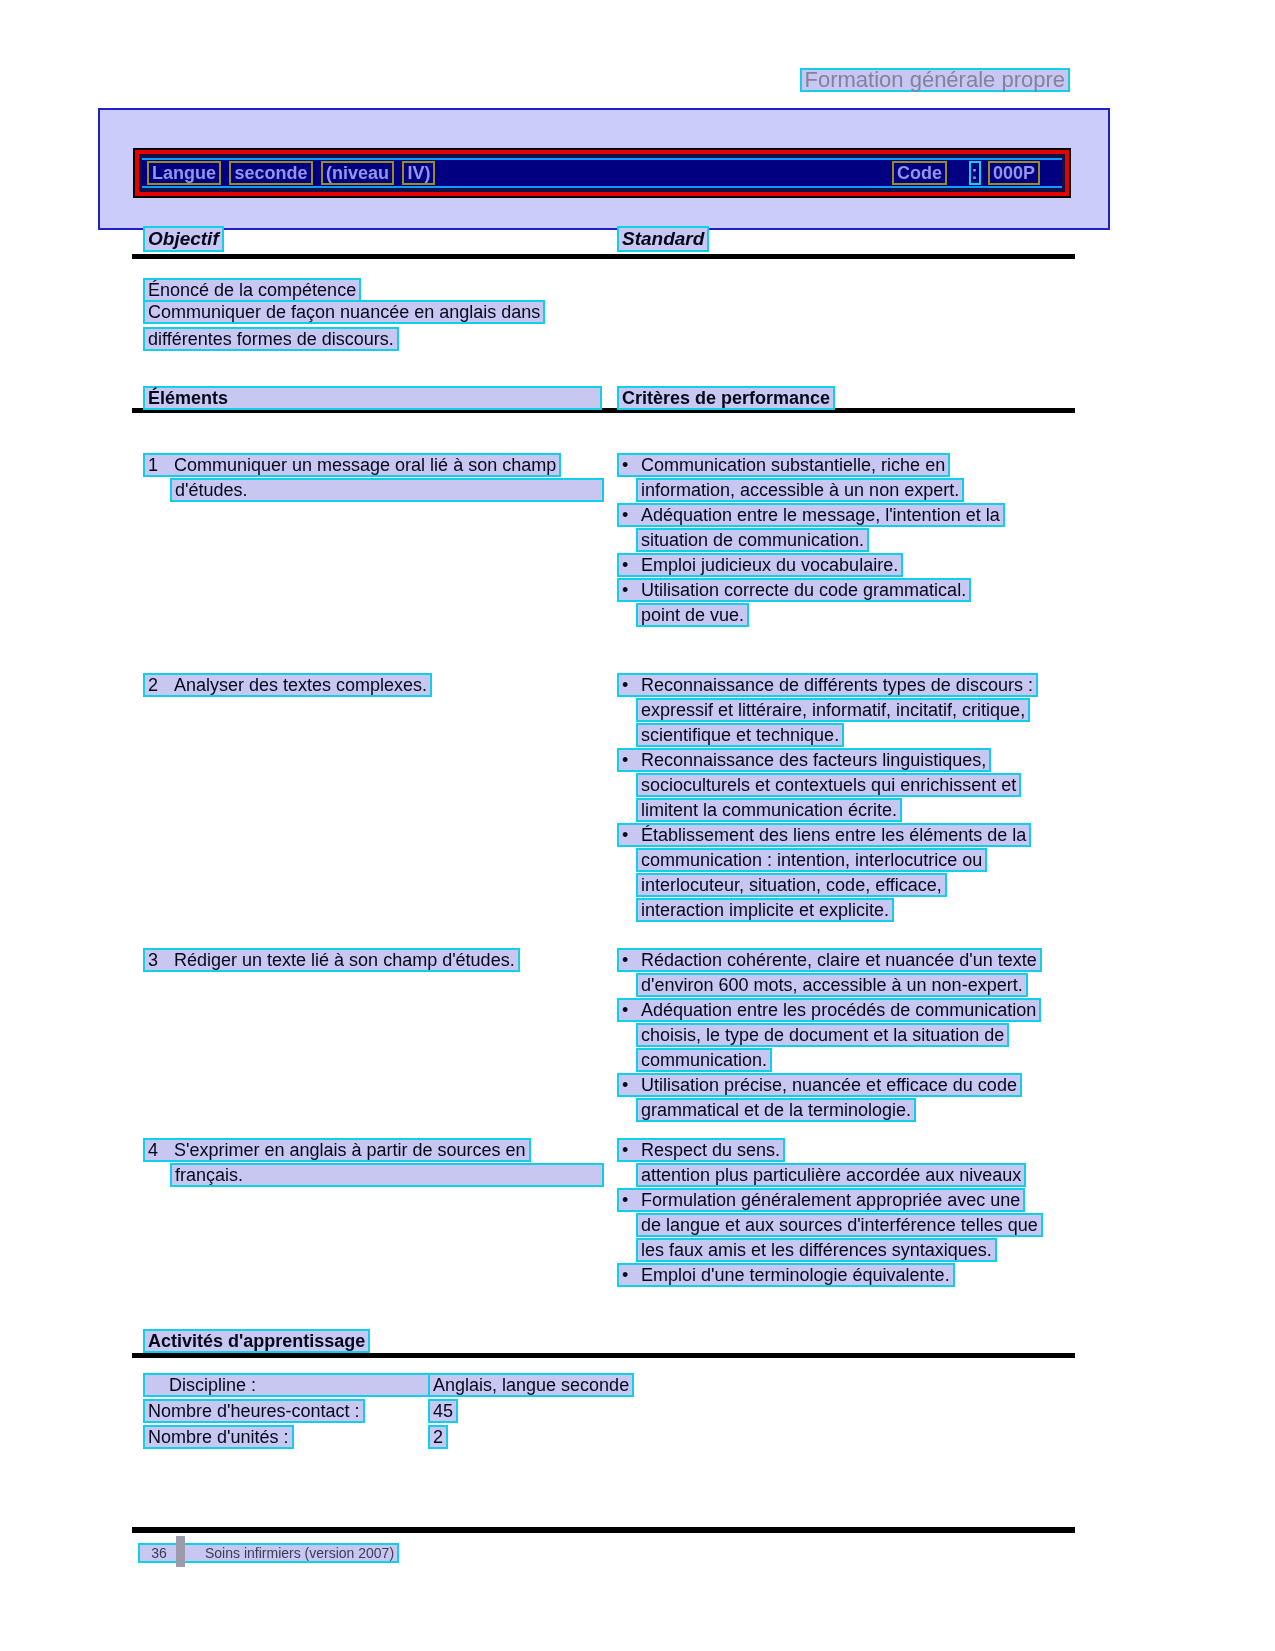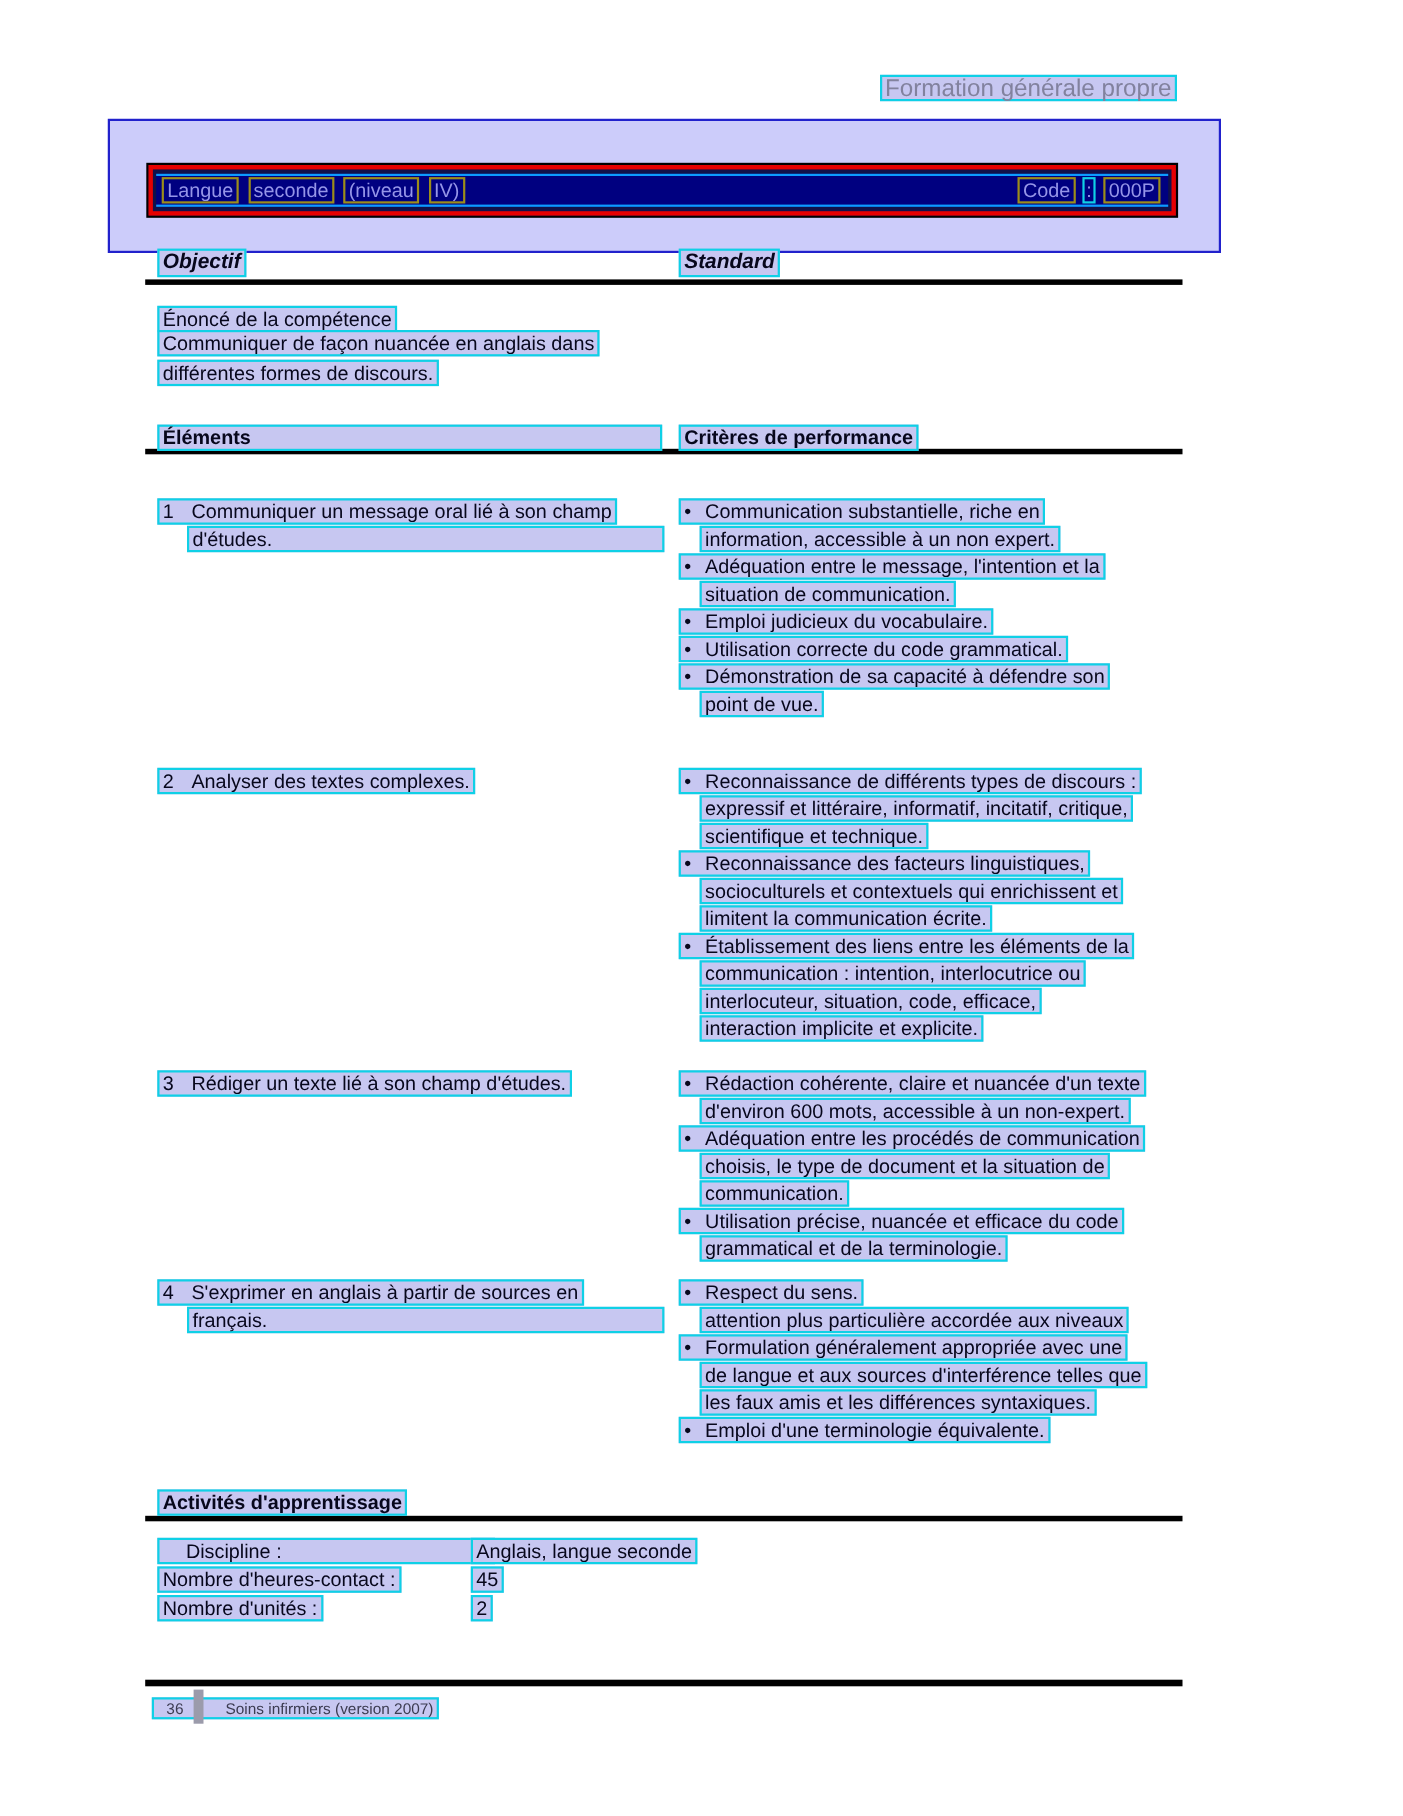--- a/index.html
+++ b/index.html
@@ -14,24 +14,24 @@
   
   .prog-label{position:absolute;top:68px;right:205px;}
   .prog-label .hl{color:#82829e;font-size:22px;}
 
   
   .big-box{position:absolute;left:98px;top:108px;width:1012px;height:122px;
            background:#ccccfa;border:2px solid #2121cc;box-sizing:border-box;}
   .banner-outer{position:absolute;left:33px;top:38px;width:938px;background:#000000;padding:2px;box-sizing:border-box;}
   .banner-red{border:4px solid #e60000;background:#11114a;padding:4px 3px;}
   .banner-line{border-top:2px solid #0d9bff;border-bottom:2px solid #0d9bff;background:#000080;
-               display:flex;justify-content:space-between;align-items:center;padding:1px 5px;}
+               display:flex;justify-content:space-between;align-items:center;padding:1px 5px;font-weight:bold;}
   .bw{border:2px solid #9c8d1a;color:#9595e8;font-size:18px;line-height:20px;padding:0 3px;
       display:inline-block;margin-right:4px;white-space:nowrap;}
-  .code-group .bw{margin-right:2px;}
+  .code-group .bw{margin-right:17px;}
   .code-sep{border:2px solid #0fd0e6;color:#9595e8;font-size:18px;line-height:20px;padding:0 1px;
             display:inline-block;margin-right:3px;background:#000080;}
 
   
   .content{position:absolute;left:132px;top:226px;width:943px;}
   .row-heading{position:relative;height:28px;z-index:3;}
   .row-heading .hl{font-weight:bold;font-style:italic;font-size:19px;line-height:22px;}
   .obj{margin-left:11px;}
   .std{position:absolute;left:485px;top:0;}
   .rule{background:#000000;height:5px;}
@@ -132,21 +132,20 @@
         <div class="line"><span class="hl"><span class="num">1</span><span>Communiquer un message oral lié à son champ</span></span></div>
         <div class="line cont-el"><span class="hl">d'études.</span></div>
       </div>
       <div class="cr-cell">
         <div class="line"><span class="hl"><span class="bullet">•</span><span>Communication substantielle, riche en</span></span></div>
         <div class="line cont"><span class="hl">information, accessible à un non expert.</span></div>
         <div class="line"><span class="hl"><span class="bullet">•</span><span>Adéquation entre le message, l'intention et la</span></span></div>
         <div class="line cont"><span class="hl">situation de communication.</span></div>
         <div class="line"><span class="hl"><span class="bullet">•</span><span>Emploi judicieux du vocabulaire.</span></span></div>
         <div class="line"><span class="hl"><span class="bullet">•</span><span>Utilisation correcte du code grammatical.</span></span></div>
-        <div class="line"><span class="hl"><span class="bullet">•</span><span>Démonstration de sa capacité à défendre son</span></span></div>
         <div class="line cont"><span class="hl">point de vue.</span></div>
       </div>
     </div>
 
     <div class="item item-2">
       <div class="el-cell">
         <div class="line"><span class="hl"><span class="num">2</span><span>Analyser des textes complexes.</span></span></div>
       </div>
       <div class="cr-cell">
         <div class="line"><span class="hl"><span class="bullet">•</span><span>Reconnaissance de différents types de discours :</span></span></div>

